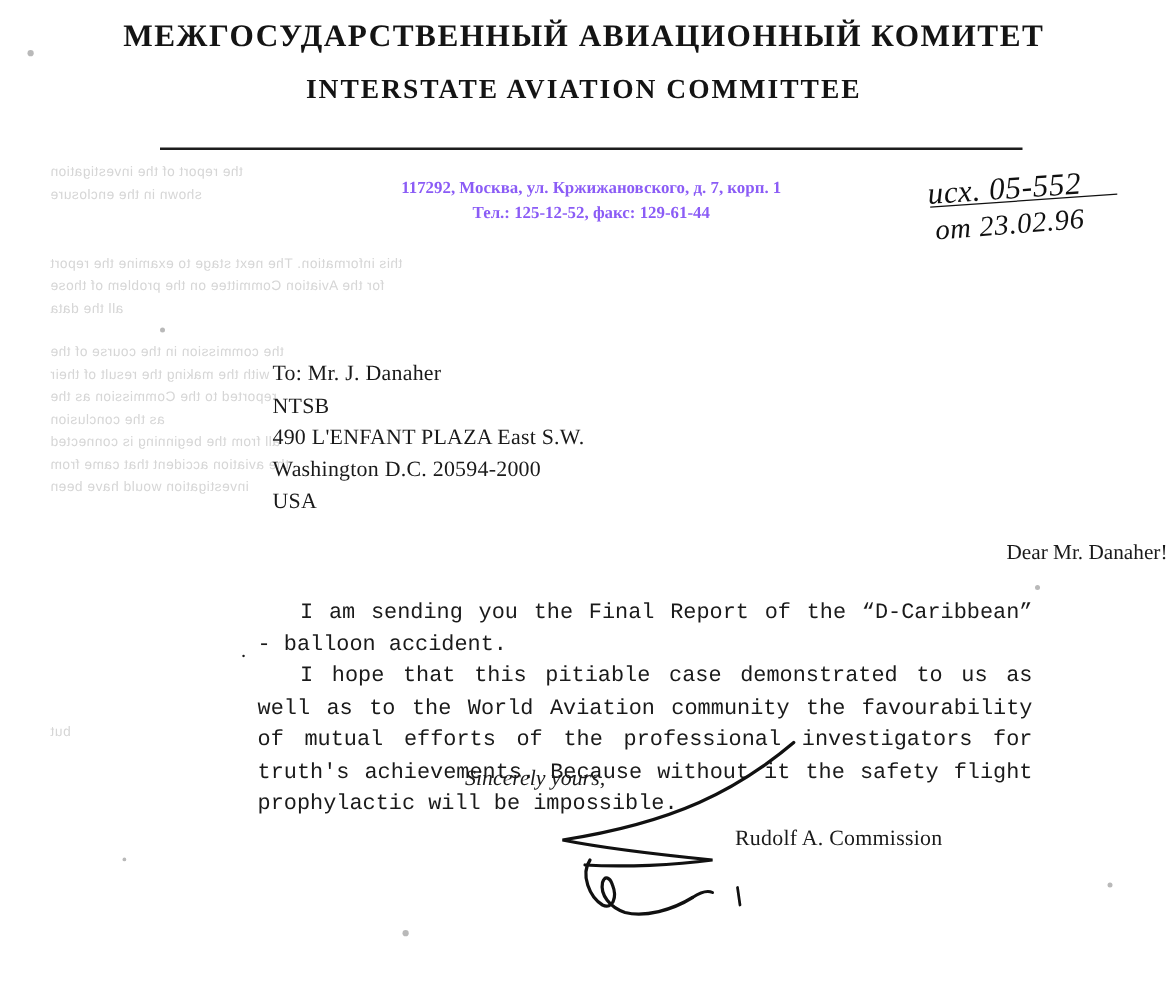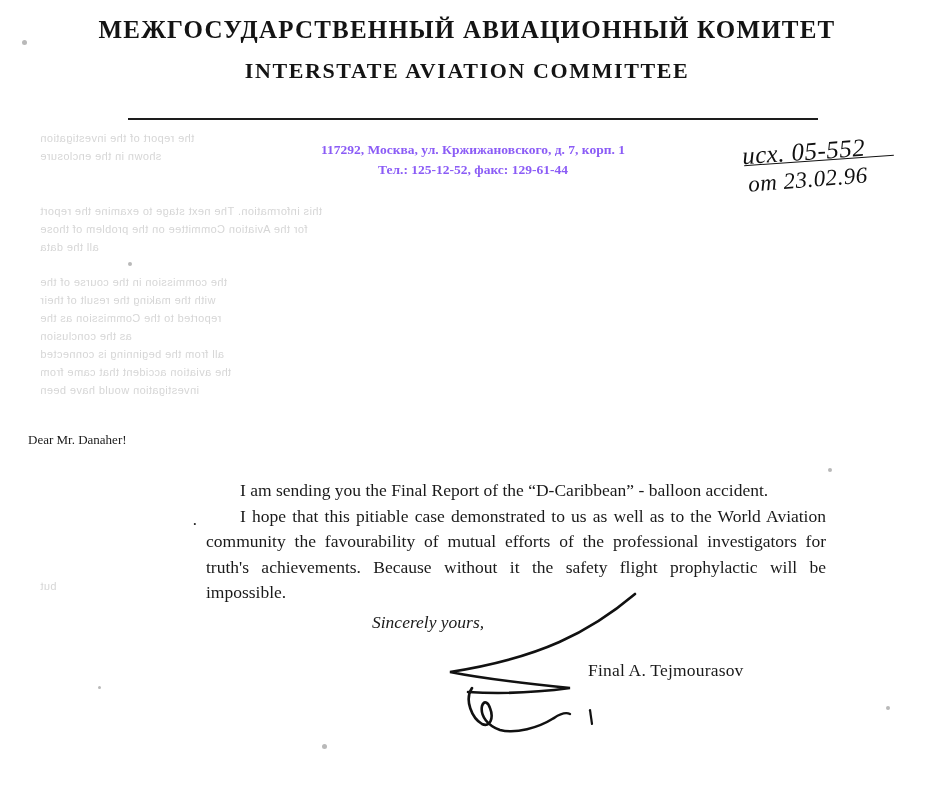--- a/index.html
+++ b/index.html
@@ -114,37 +114,38 @@
     font-size: 17.5px;
     line-height: 25.5px;
     letter-spacing: 0.2px;
   }
 
   .salutation {
     position: absolute;
     left: 0;
     right: 0;
     top: 432px;
-    text-align: left;
-    font-size: 13px;
+    text-align: right;
+    font-size: 17px;
     padding-left: 28px;
   }
 
   .body {
     position: absolute;
     left: 206px;
     width: 620px;
     top: 478px;
     font-size: 17.5px;
     line-height: 25.5px;
     text-align: justify;
   }
   .body p {
     margin: 0;
     text-indent: 34px;
+    font-family: Liberation Mono, monospace;
   }
   .dot-mark {
     position: absolute;
     left: 192px;
     top: 515px;
     font-size: 17px;
   }
 
   .closing {
     position: absolute;
@@ -202,31 +203,38 @@
 
   <div class="addr">
     <div>117292, Москва, ул. Кржижановского, д. 7, корп. 1</div>
     <div>Тел.: 125-12-52, факс: 129-61-44</div>
   </div>
 
   <div class="handwrite" id="hw-line1">исх. 05-552</div>
   <div class="hw-strike"></div>
   <div class="handwrite" id="hw-line2">от 23.02.96</div>
 
+  <div class="recipient">
+    <div>To: Mr. J. Danaher</div>
+    <div>NTSB</div>
+    <div>490 L'ENFANT PLAZA East S.W.</div>
+    <div>Washington D.C. 20594-2000</div>
+    <div>USA</div>
+  </div>
 
   <div class="salutation">Dear Mr. Danaher!</div>
 
   <div class="body">
     <p>I am sending you the Final Report of the  “D-Caribbean” - balloon accident.</p>
     <p>I hope that this pitiable case demonstrated to us as well as to the World Aviation community the favourability of mutual efforts of the professional investigators for truth's achievements. Because without it the safety flight prophylactic will be impossible.</p>
   </div>
   <div class="dot-mark">·</div>
 
   <div class="closing">Sincerely yours,</div>
-  <div class="signer">Final  A. Tejmourasov</div>
+  <div class="signer">Rudolf  A. Commission</div>
 
   <svg class="signature" viewBox="0 0 260 150">
     <path d="M215 2 C170 40, 120 66, 30 80 C60 86, 110 92, 150 96 C120 100, 80 102, 48 100" fill="none" stroke="#111" stroke-width="2.6" stroke-linecap="round"></path>
     <path d="M52 96 C44 108, 52 126, 62 132 C70 136, 74 126, 70 116 C68 110, 64 108, 62 114
              C60 124, 68 134, 80 138 C96 142, 118 136, 134 126" fill="none" stroke="#111" stroke-width="2.6" stroke-linecap="round"></path>
     <path d="M134 126 C140 122, 146 120, 150 122" fill="none" stroke="#111" stroke-width="2.4" stroke-linecap="round"></path>
     <path d="M170 118 L172 132" fill="none" stroke="#111" stroke-width="2.2" stroke-linecap="round"></path>
   </svg>
 
   <div class="speck" style="left:22px; top:40px; width:5px; height:5px;"></div>

